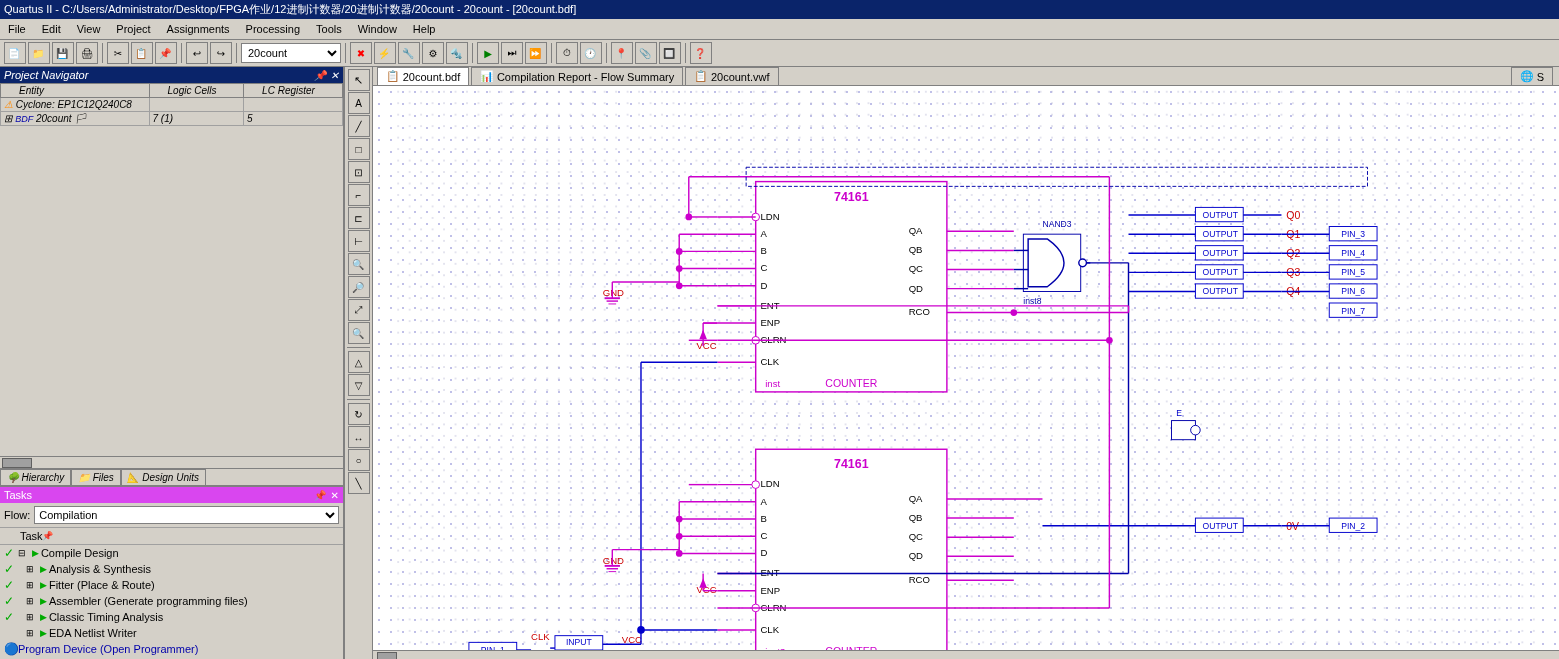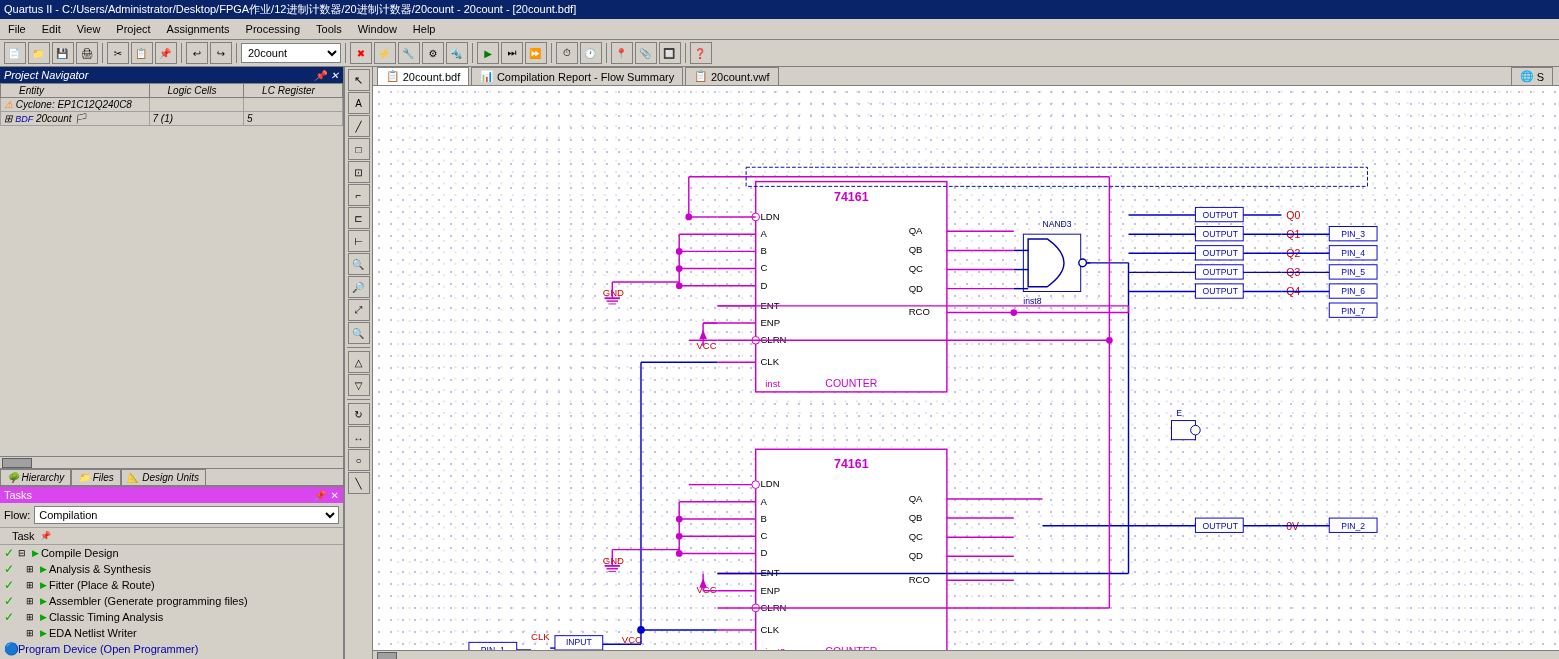--- a/index.html
+++ b/index.html
@@ -159,25 +159,25 @@
     .flow-select {
       height: 18px;
       font-size: 11px;
       background: white;
       border: 1px solid #808080;
       flex: 1;
     }
     
     
     #task-list-header {
-      padding: 2px 12px;
+      padding: 2px 20px;
       background: #d4d0c8;
       font-size: 11px;
       border-bottom: 1px solid #a0a0a0;
-      display: flex; align-items: center; gap: 6px;
+      display: flex; align-items: center; gap: 0;
     }
     .task-item {
       display: flex;
       align-items: center;
       padding: 1px 4px;
       font-size: 11px;
       gap: 2px;
     }
     .task-item .check { color: #00aa00; font-size: 12px; width: 12px; }
     .task-item .check.blue { color: #0000cc; }

